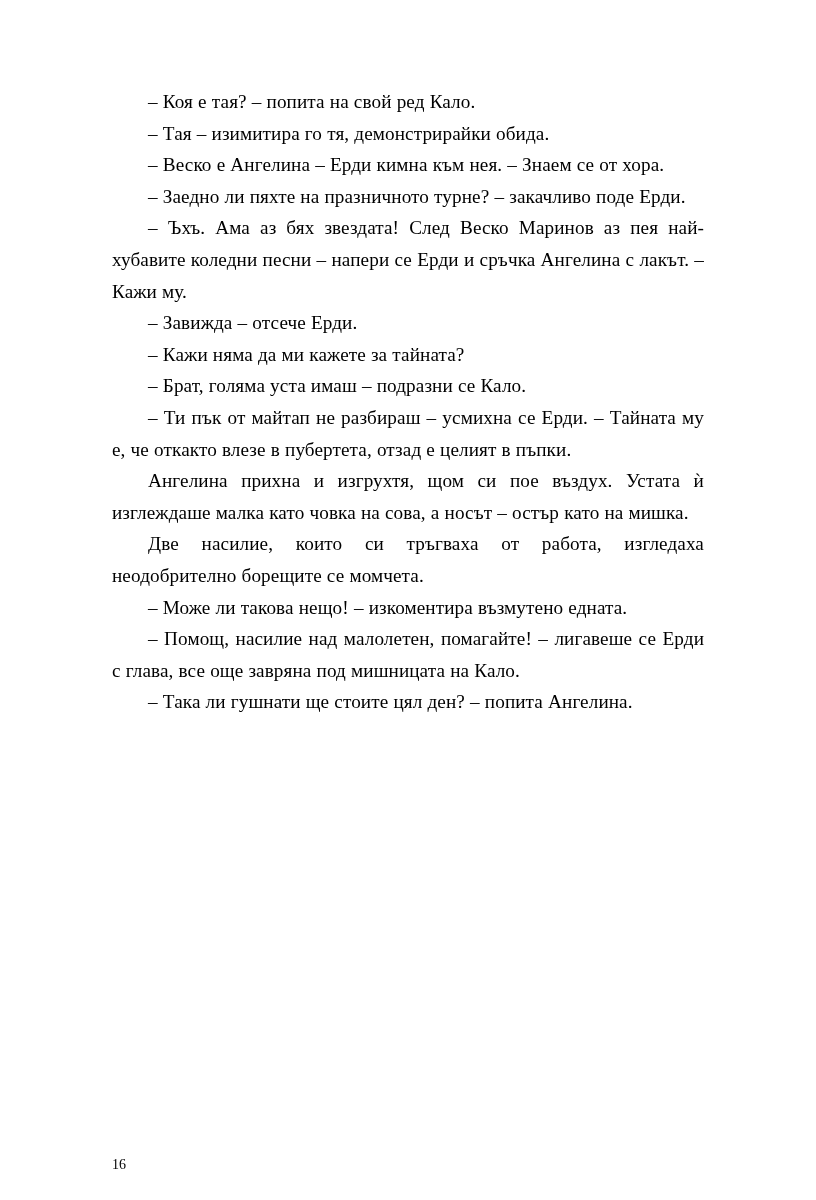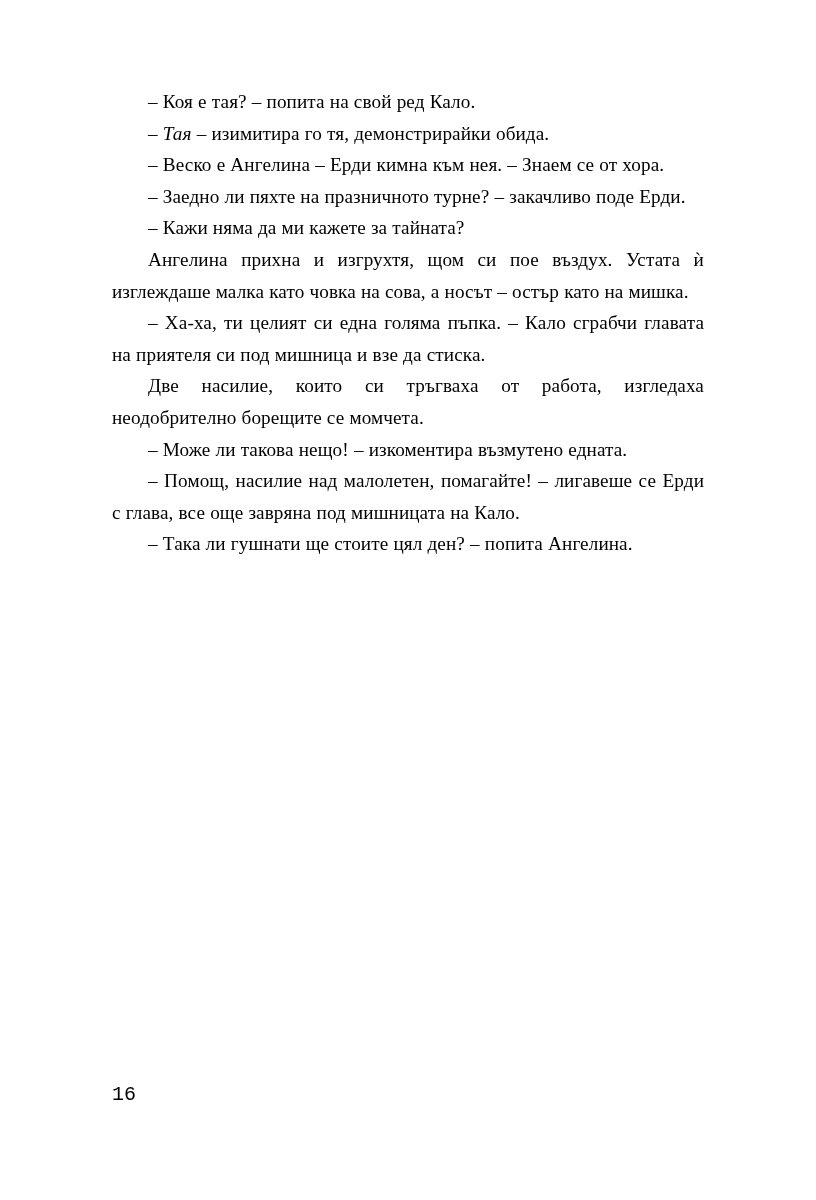--- a/index.html
+++ b/index.html
@@ -32,49 +32,51 @@
   .para {
     margin: 0;
     font-size: 19.2px;
     line-height: 31.6px;
     text-align: justify;
     text-indent: 36px;
     letter-spacing: 0.1px;
     word-spacing: 0.2px;
   }
   .para .it {
-    font-style: italic;
   }
   .page-number {
     position: absolute;
     left: 112px;
-    top: 1084px;
-    font-size: 20px;
+    top: 1154px;
+    font-size: 14px;
     line-height: 22px;
-    font-family: Liberation Mono, monospace;
+    font-family: Liberation Serif, serif;
   }
 </style>
 </head>
 <body>
 
 <div class="page">
 
   <div class="text-block">
 
     <p class="para">– Коя е тая? – попита на свой ред Кало.</p>
 
     <p class="para">
       <span>– </span><span class="it">Тая</span><span> – изимитира го тя, демонстрирайки обида.</span>
     </p>
 
     <p class="para">– Веско е Ангелина – Ерди кимна към нея. – Знаем се от хора.</p>
     <p class="para">– Заедно ли пяхте на празничното турне? – закачливо поде Ерди.</p>
+    <p class="para">– Ъхъ. Ама аз бях звездата! След Веско Маринов аз пея най-хубавите коледни песни – напери се Ерди и сръчка Ангелина с лакът. – Кажи му.</p>
+    <p class="para">– Завижда – отсече Ерди.</p>
     <p class="para">– Кажи няма да ми кажете за тайната?</p>
+    <p class="para">– Брат, голяма уста имаш – подразни се Кало.</p>
+    <p class="para">– Ти пък от майтап не разбираш – усмихна се Ерди. – Тайната му е, че откакто влезе в пубертета, отзад е целият в пъпки.</p>
     <p class="para">Ангелина прихна и изгрухтя, щом си пое въздух. Устата ѝ изглеждаше малка като човка на сова, а носът – остър като на мишка.</p>
-    <p class="para">– Ха-ха, ти целият си една голяма пъпка. – Кало сграбчи главата на приятеля си под мишница и взе да стиска.</p>
     <p class="para">Две насилие, които си тръгваха от работа, изгледаха неодобрително борещите се момчета.</p>
     <p class="para">– Може ли такова нещо! – изкоментира възмутено едната.</p>
     <p class="para">– Помощ, насилие над малолетен, помагайте! – лигавеше се Ерди с глава, все още завряна под мишницата на Кало.</p>
     <p class="para">– Така ли гушнати ще стоите цял ден? – попита Ангелина.</p>
 
   </div>
 
   <div class="page-number">16</div>
 
 </div>

